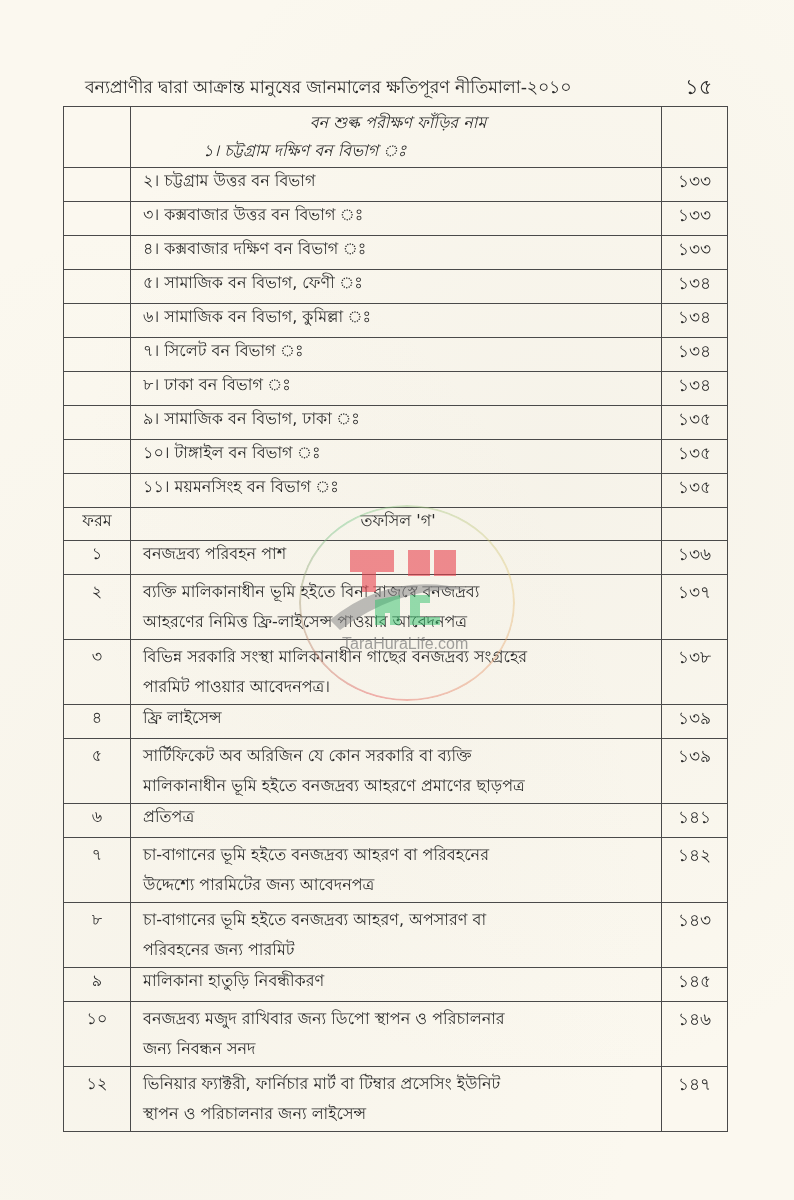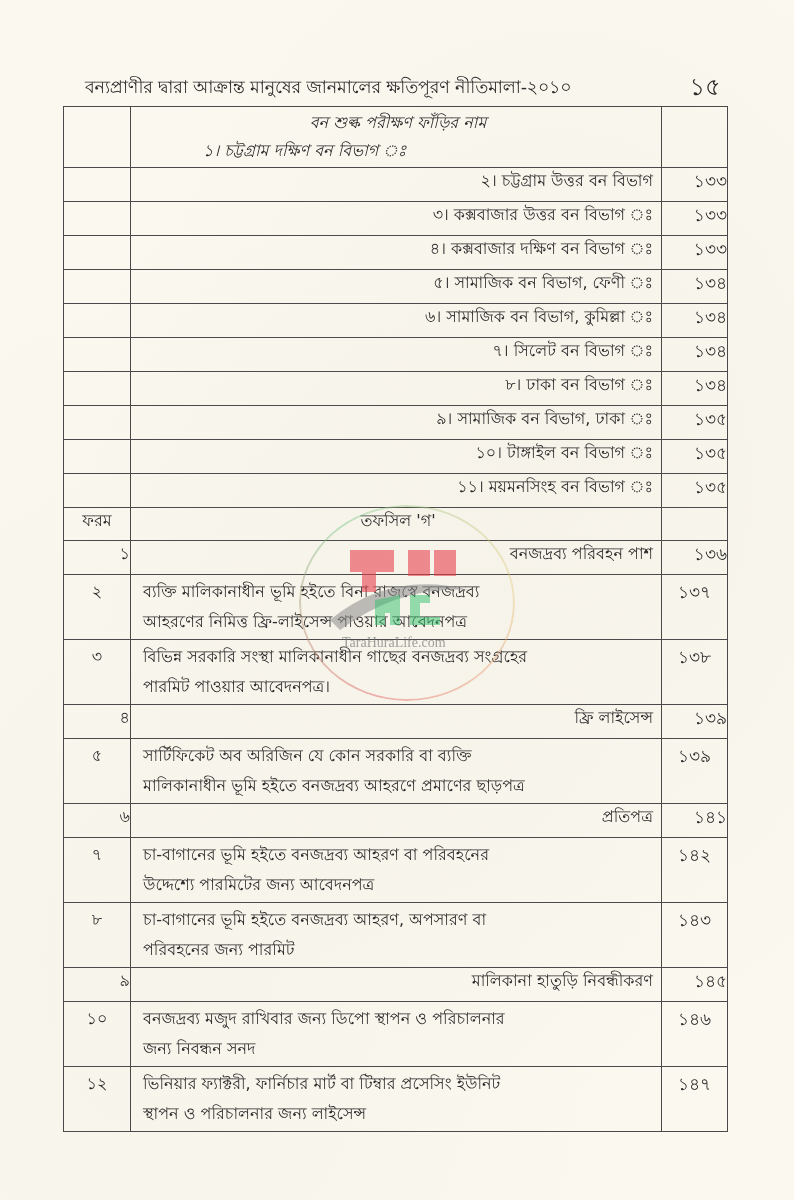--- a/index.html
+++ b/index.html
@@ -46,22 +46,22 @@
       color: #2b2b2b;
       gap: 12px;
     }
     .running-head .title {
       flex: 1;
       white-space: nowrap;
       letter-spacing: -0.2px;
     }
     .running-head .page-no {
       width: 40px;
-      text-align: center;
-      font-size: 24px;
+      text-align: left;
+      font-size: 21px;
     }
 
     table.toc {
       position: absolute;
       left: 63px;
       top: 106px;
       width: 665px;
       border-collapse: collapse;
       font-size: 16px;
       color: #2a2a2a;
@@ -85,21 +85,21 @@
       text-align: center;
       font-size: 17px;
     }
     .indent {
       padding-left: 60px !important;
     }
     .sec-head {
       text-align: center;
       padding-left: 0 !important;
     }
-    .row-single td { height: 33px; line-height: 33px; text-align: right; }
+    .row-single td { height: 33px; line-height: 33px; }
     .row-first td { height: 60px; font-style: italic; }
     .row-double td.c-title { line-height: 30px; padding-top: 2px !important; padding-bottom: 2px !important;}
     .row-double td.c-page, .row-double td.c-form { line-height: 30px; padding-top: 2px !important; }
     .header-row td { height: 32px; line-height: 32px; font-weight: bold; }
     .header-row td.c-title { text-align: center; font-weight: normal; }
     .header-row td.c-form { font-weight: normal; }
     .line { display: block; }
 
     .watermark {
       position: absolute;
@@ -122,22 +122,22 @@
       left: 330px;
       top: 545px;
       width: 160px;
       height: 110px;
       pointer-events: none;
     }
     .wm-text {
       position: absolute;
       left: 342px;
       top: 635px;
-      font-family: Liberation Serif, serif;
-      font-size: 14px;
+      font-family: Liberation Sans, sans-serif;
+      font-size: 16px;
       color: rgba(110,110,110,0.65);
       pointer-events: none;
     }
   </style>
 </head>
 <body>
 
 <div class="page">
 
   <div class="bleed"></div>

